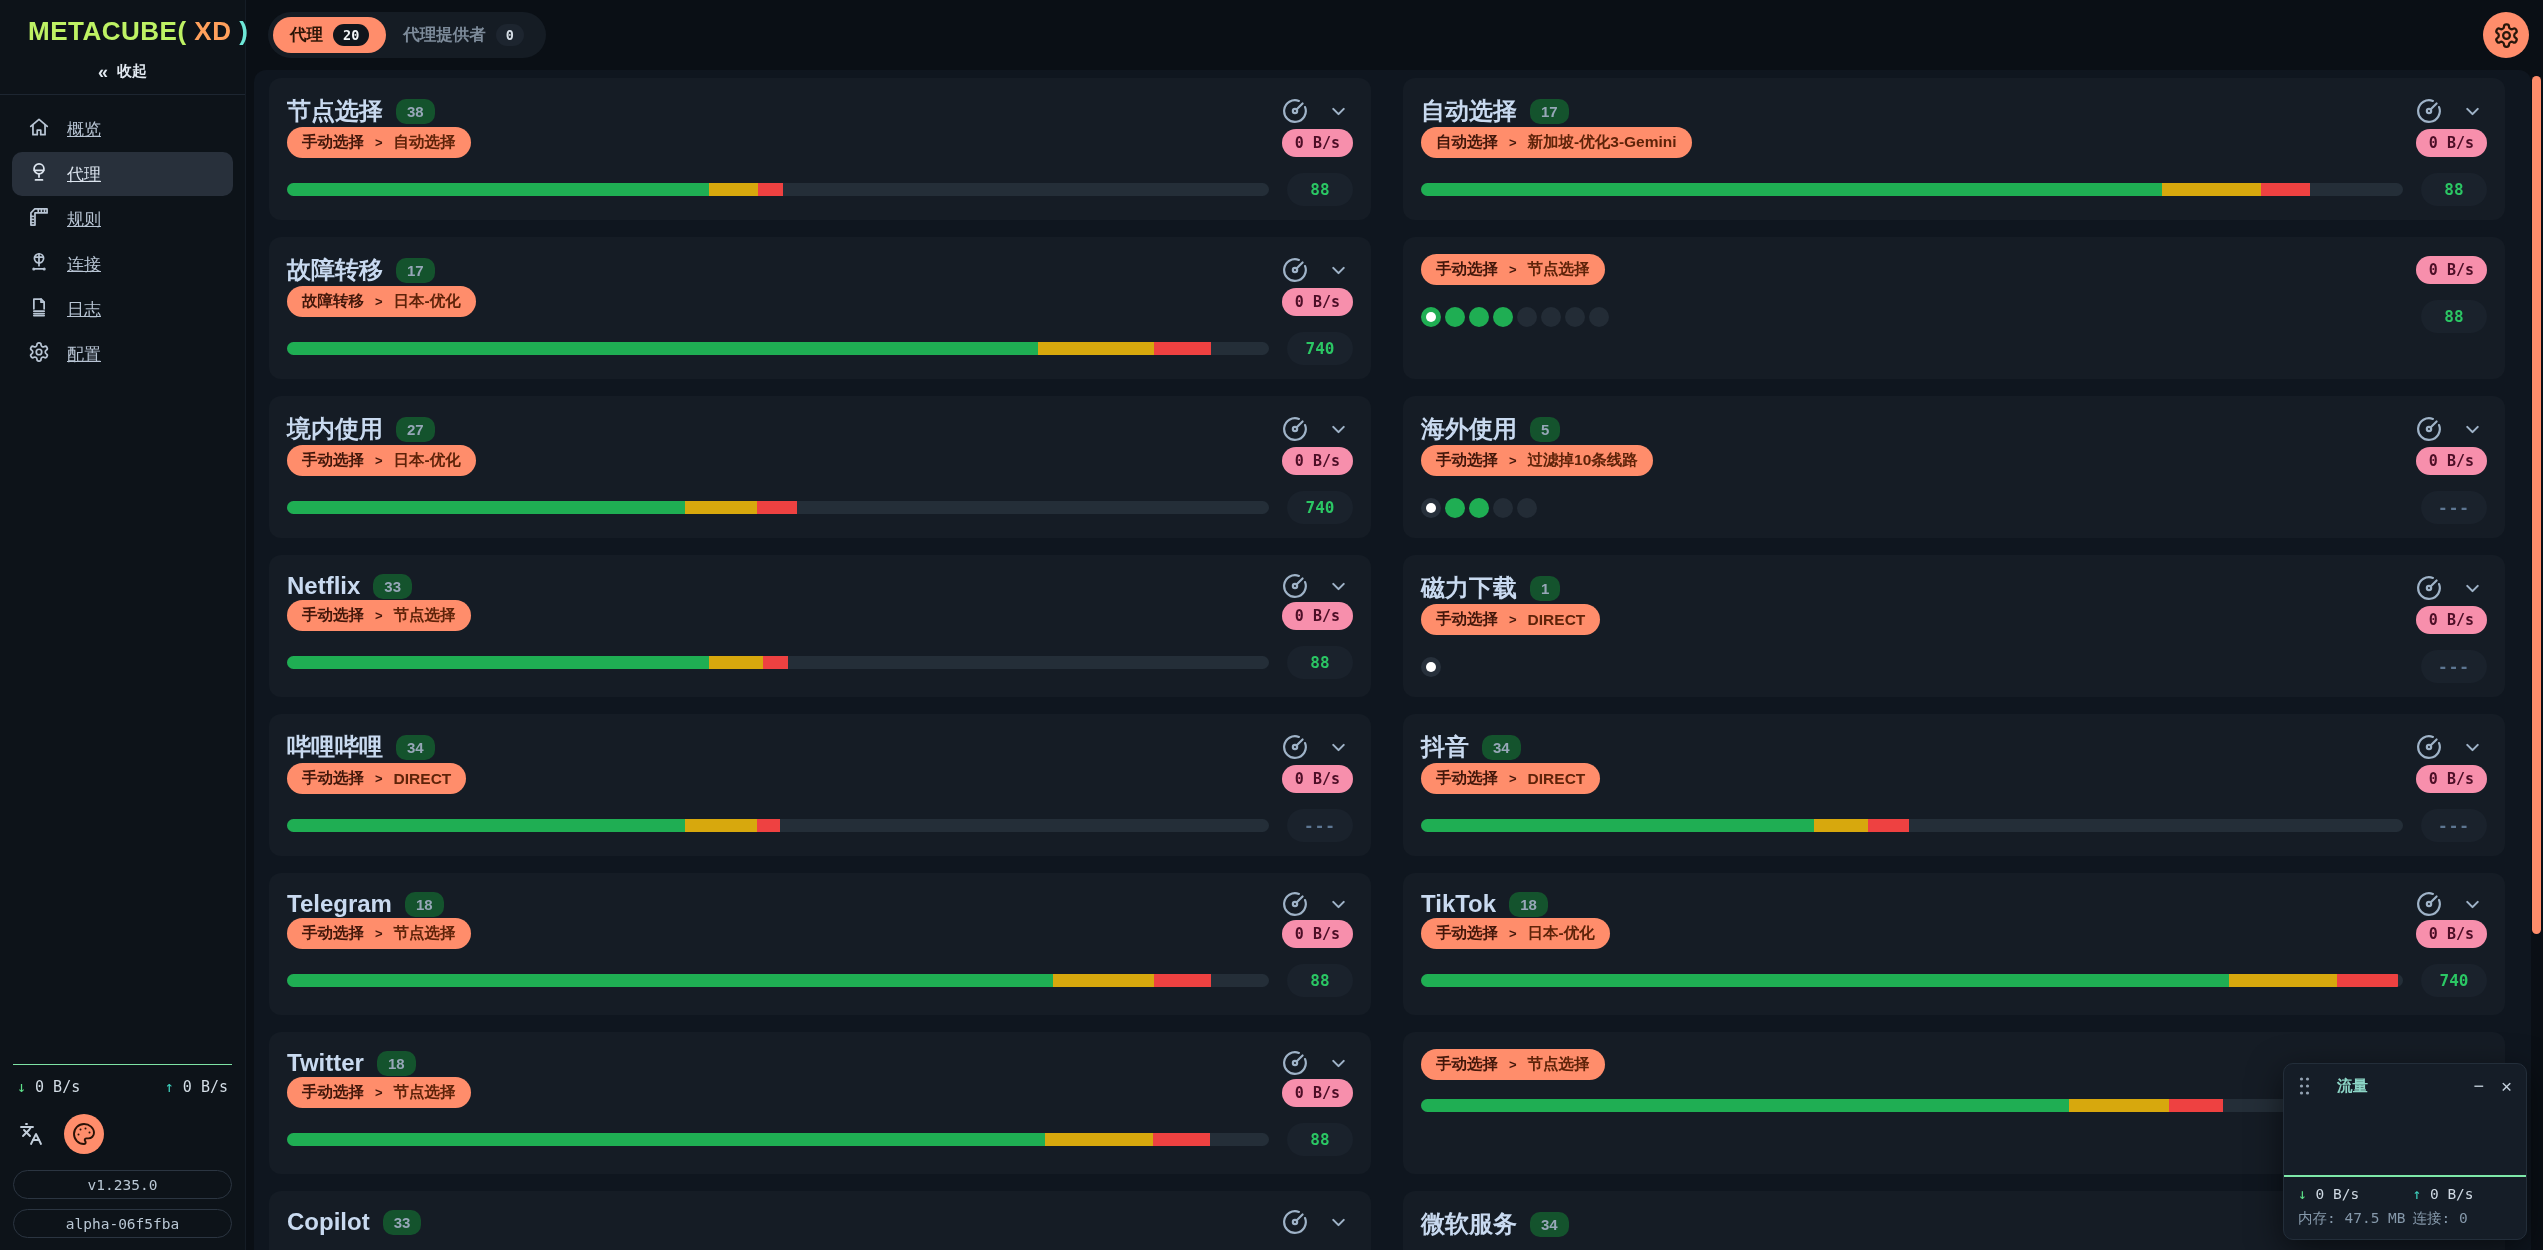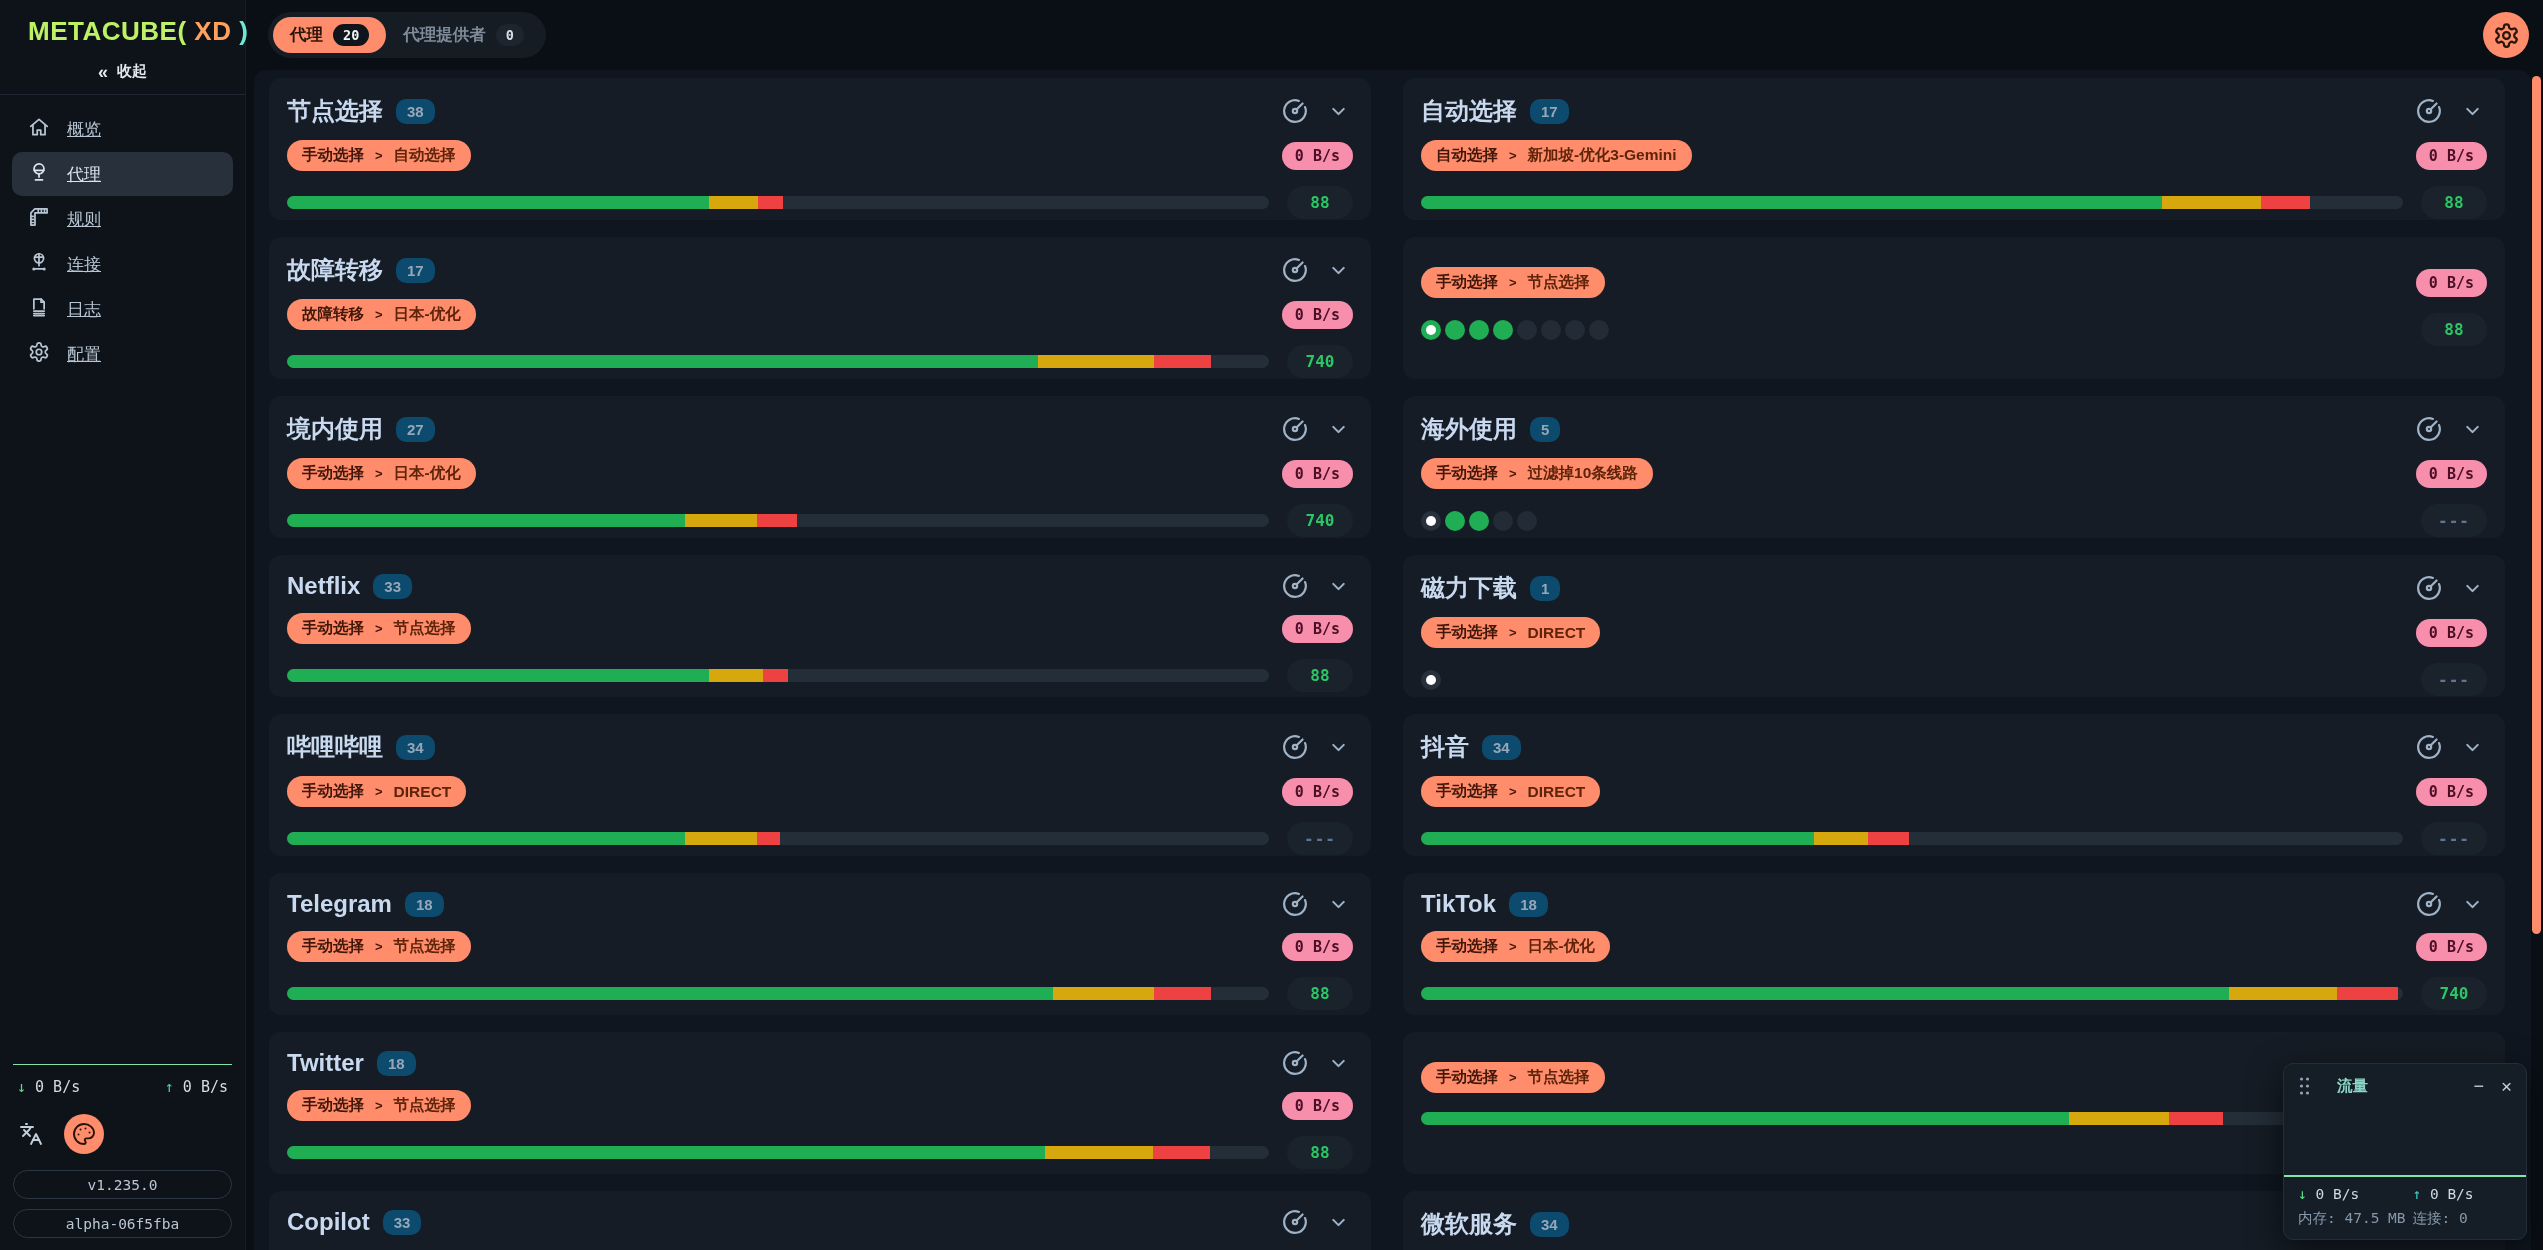--- a/index.html
+++ b/index.html
@@ -62,26 +62,26 @@
   .gear-btn svg { width:27px; height:27px; }
 
   .content-wrap { flex:1; margin:0 12px 0 8px; background:#0f161f; border-radius:12px 12px 0 0; overflow:hidden; }
   .grid { display:grid; grid-template-columns:1fr 1fr; column-gap:32px; row-gap:17px; padding:8px 26px 0 15px; }
 
   
   .card { background:#151c25; border-radius:12px; padding:17px 18px 18px; height:142px; }
   .card-head { display:flex; align-items:center; }
   .title-wrap { display:flex; align-items:center; gap:13px; min-width:0; }
   .card-title { font-size:24px; font-weight:700; color:#c9daf0; cursor:pointer; white-space:nowrap; }
-  .count { font-size:15px; font-weight:700; background:#0c4a6e; color:#97a7b8; padding:4px 11px; border-radius:10px; }
+  .count { font-size:15px; font-weight:700; background:#14532d; color:#97a7b8; padding:4px 11px; border-radius:10px; }
   .head-icons { margin-left:auto; display:flex; align-items:center; gap:20px; color:#9fb3c8; padding-right:4px; }
   .head-icons .ic { cursor:pointer; display:flex; }
   .ic-speedo svg { width:26px; height:26px; }
   .ic-chev svg { width:21px; height:21px; }
-  .card-mid { display:flex; align-items:center; margin-top:13px; }
+  .card-mid { display:flex; align-items:center; }
   .sel-badge { height:31px; padding:0 15px; background:#ff8d6b; border-radius:16px;
     display:inline-flex; align-items:center; gap:11px; font-size:15.5px; }
   .sel-badge .sel { font-weight:700; color:#42170a; }
   .sel-badge .bchev { font-weight:800; font-size:13px; color:#42170a; }
   .sel-badge .target { font-weight:600; color:#5e2309; }
   .speed-pill { margin-left:auto; background:#f78fac; color:#4c0e26; border-radius:15px;
     padding:5px 13px; font-size:15px; font-weight:700; font-family:"DejaVu Sans Mono",monospace; }
   .card-bot { display:flex; align-items:center; margin-top:15px; min-height:20px; }
   .bar { flex:1; height:13px; border-radius:7px; background:#242e38; overflow:hidden; display:flex; }
   .seg { height:100%; }

